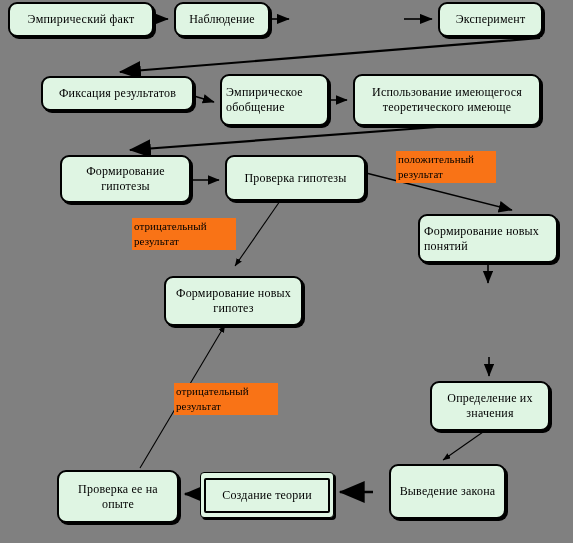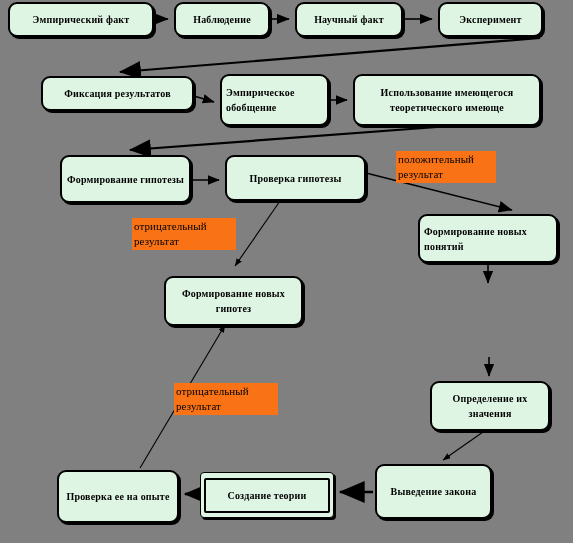--- a/index.html
+++ b/index.html
@@ -14,26 +14,25 @@
 
   .node{
     position:absolute;
     box-sizing:border-box;
     background:#dff5e3;
     border:2px solid #000000;
     border-radius:9px;
     display:flex;align-items:center;justify-content:center;
     text-align:center;
     color:#000;
-    font-size:10px;
+    font-size:12px;
     line-height:15px;
     letter-spacing:.2px;
     box-shadow:2px 2px 0 #000;
     z-index:3;
-    font-weight:bold;
   }
   .node span{display:block;padding:0 4px;}
 
   
   .node.double{
     border-radius:4px;
     border:1px solid #000;
     padding:3px;
     background:#dff5e3;
     box-shadow:2px 2px 0 #000;
@@ -107,23 +106,20 @@
 
     <line x1="140" y1="468" x2="225" y2="325" stroke="#000" stroke-width="1.1" marker-end="url(#ahs)"></line>
   </svg>
 
   <div class="node" style="left:8px;top:2px;width:146px;height:35px;">
     <span>Эмпирический факт</span>
   </div>
   <div class="node" style="left:174px;top:2px;width:96px;height:35px;">
     <span>Наблюдение</span>
   </div>
-  <div class="node" style="left:295px;top:2px;width:108px;height:35px;">
-    <span>Научный факт</span>
-  </div>
   <div class="node" style="left:438px;top:2px;width:105px;height:35px;">
     <span>Эксперимент</span>
   </div>
 
   <div class="node" style="left:41px;top:76px;width:153px;height:35px;">
     <span>Фиксация результатов</span>
   </div>
   <div class="node" style="left:220px;top:74px;width:109px;height:52px;justify-content:center;text-align:left;">
     <span>Эмпирическое обобщение</span>
   </div>
@@ -142,21 +138,21 @@
     <span>Формирование но­вых понятий</span>
   </div>
 
   <div class="node" style="left:164px;top:276px;width:139px;height:50px;">
     <span>Формирование новых гипотез</span>
   </div>
 
   <div class="node" style="left:430px;top:381px;width:120px;height:50px;">
     <span>Определение их значения</span>
   </div>
-  <div class="node" style="left:375px;top:464px;width:117px;height:55px;">
+  <div class="node" style="left:389px;top:464px;width:117px;height:55px;">
     <span>Выведение закона</span>
   </div>
   <div class="node" style="left:57px;top:470px;width:122px;height:53px;">
     <span>Проверка ее на опыте</span>
   </div>
   <div class="node double" style="left:200px;top:472px;width:134px;height:46px;">
     <span>Создание теории</span>
   </div>
 
   <div class="label" style="left:396px;top:151px;width:100px;">положительный результат</div>

